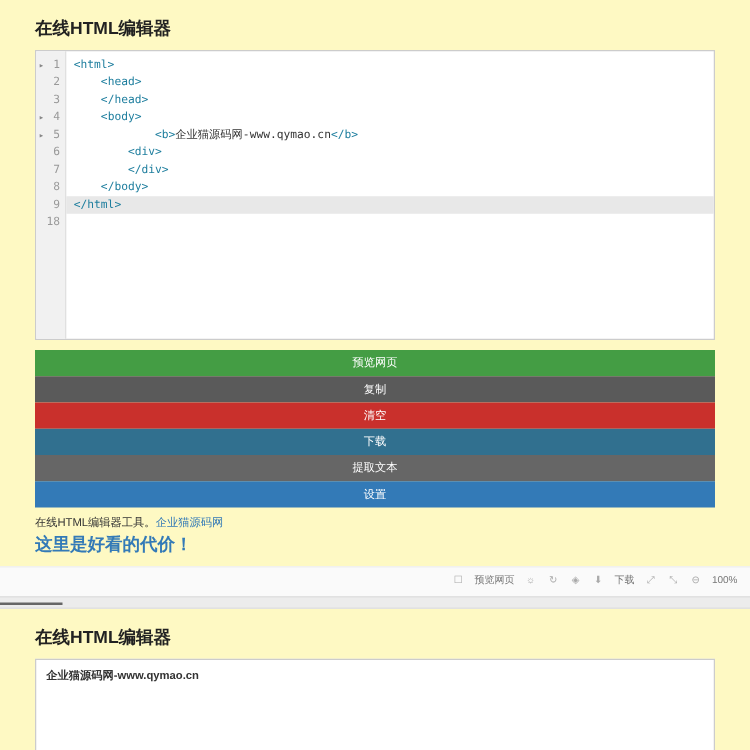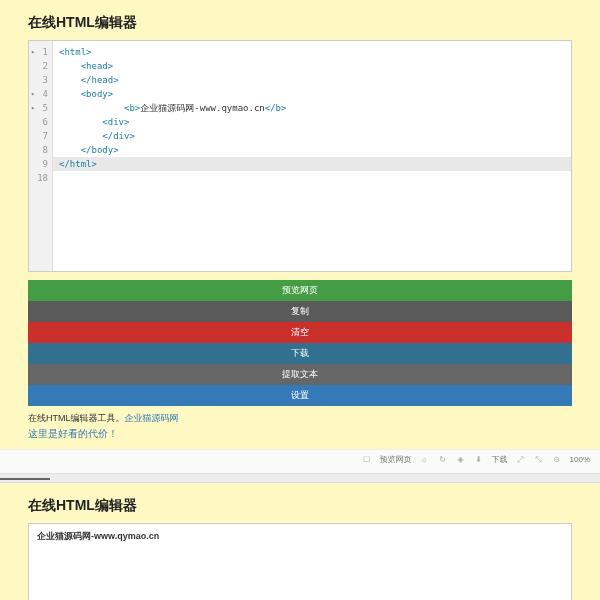--- a/index.html
+++ b/index.html
@@ -22,21 +22,21 @@
 .button-row { margin-top: 8px; display: flex; gap: 0; flex-direction: column; }
 .btn { font-size: 9px; color: #fff; padding: 4px 8px; border: none; cursor: pointer; }
 .btn-green { background: #449d44; }
 .btn-gray { background: #5a5a5a; }
 .btn-red { background: #c9302c; }
 .btn-teal { background: #31708f; }
 .btn-dark { background: #666; }
 .btn-blue { background: #337ab7; }
 .credit { margin-top: 6px; font-size: 9px; color: #333; }
 .credit a { color: #337ab7; text-decoration: none; }
-.note { font-size: 10px; color: #337ab7; margin-top: 2px; }
+.note { font-size: 14px; color: #337ab7; margin-top: 2px; font-weight: bold; }
 .footer { display: flex; justify-content: flex-end; align-items: center; gap: 8px; padding: 4px 10px; font-size: 8px; color: #777; border-top: 1px solid #eee; }
 .footer .ic { display: inline-block; width: 10px; text-align: center; color: #aaa; }
 .divider { height: 10px; background: #ececec; border-top: 1px solid #ddd; border-bottom: 1px solid #ddd; margin: 4px 0 0; position: relative; }
 .divider::after { content: ""; position: absolute; left: 0; top: 4px; width: 50px; height: 2px; background: #666; }
 </style>
 </head>
 <body>
 
 <div class="page">
 

